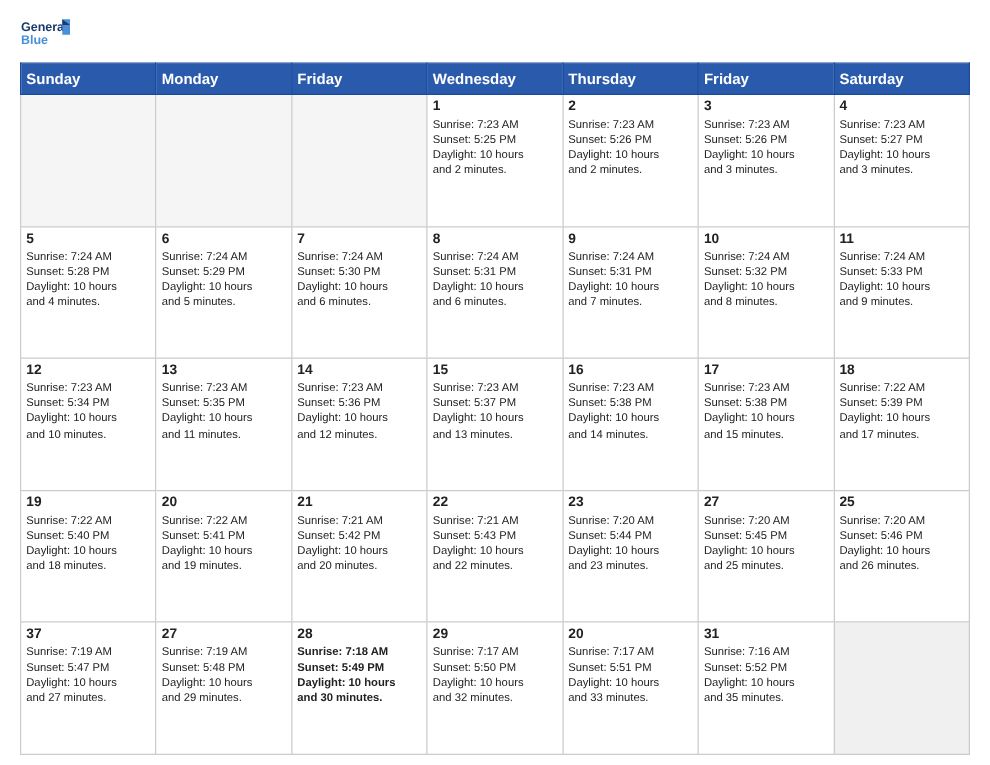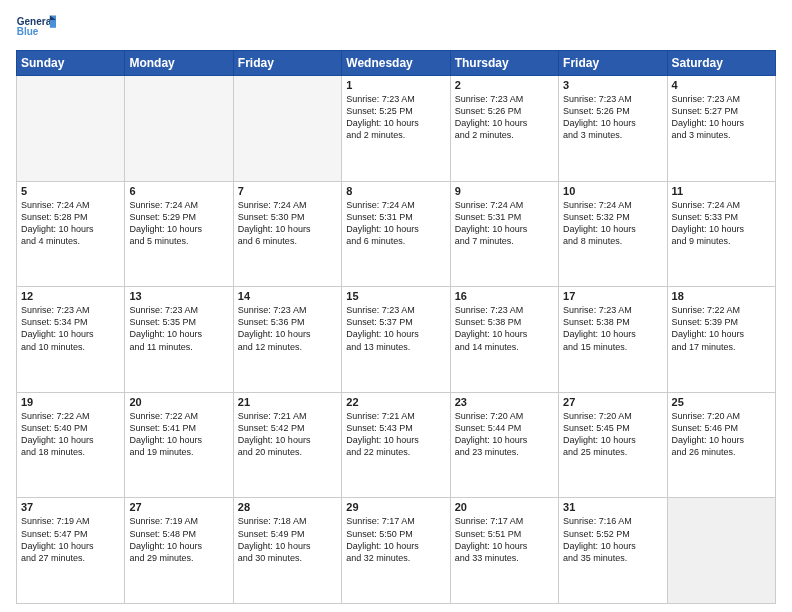--- a/index.html
+++ b/index.html
@@ -322,21 +322,21 @@
           </td>
           <td>
             <span class="day-num">27</span>
             <div class="cell-text" style="white-space: pre-line;">Sunrise: 7:19 AM
 Sunset: 5:48 PM
 Daylight: 10 hours
 and 29 minutes.</div>
           </td>
           <td>
             <span class="day-num">28</span>
-            <div class="cell-text" style="white-space: pre-line;">Sunrise: 7:18 AM
+            <div class="cell-text" style="white-space: pre-line; font-weight: bold;">Sunrise: 7:18 AM
 Sunset: 5:49 PM
 Daylight: 10 hours
 and 30 minutes.</div>
           </td>
           <td>
             <span class="day-num">29</span>
             <div class="cell-text" style="white-space: pre-line;">Sunrise: 7:17 AM
 Sunset: 5:50 PM
 Daylight: 10 hours
 and 32 minutes.</div>

